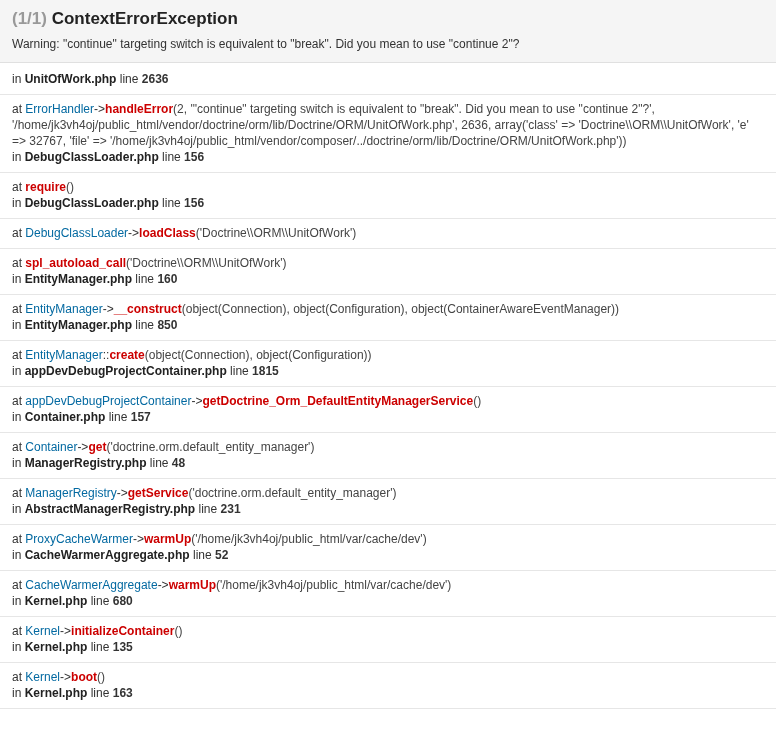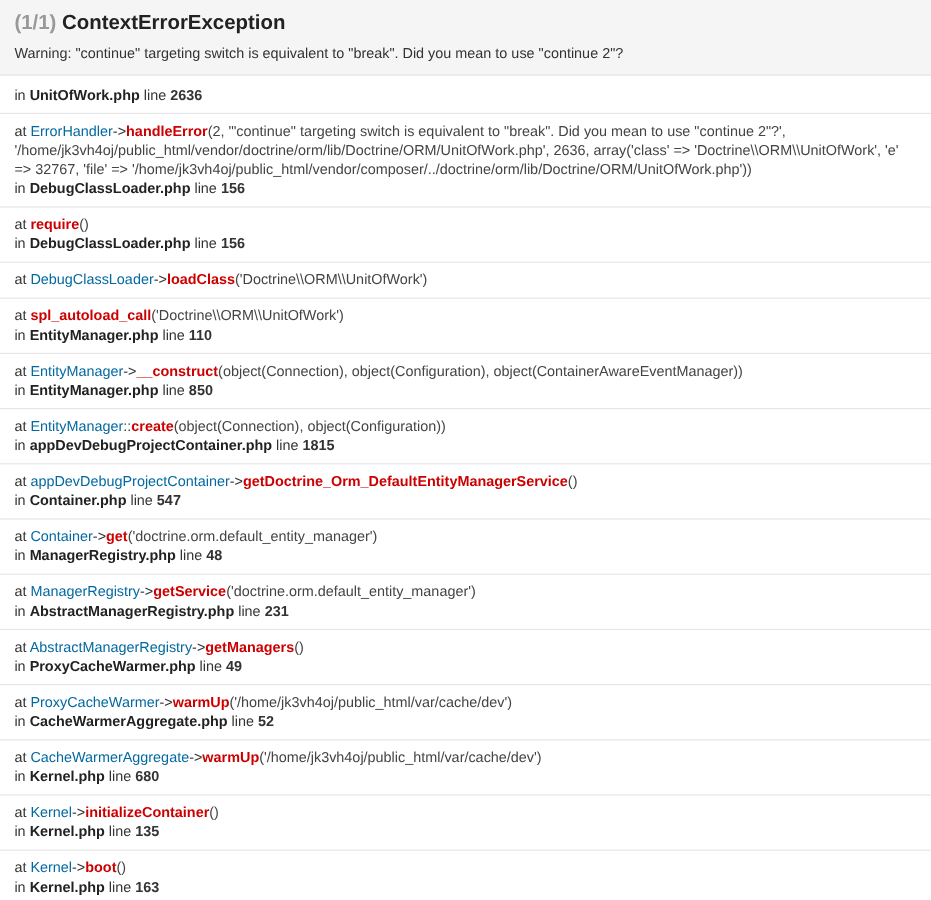--- a/index.html
+++ b/index.html
@@ -104,45 +104,41 @@
       </div>
       <div class="trace-row">
         <span class="line"><span class="kw">at </span><span class="fn">require</span><span class="args">()</span></span>
         <span class="line"><span class="kw">in </span><span class="file">DebugClassLoader.php</span><span class="kw"> line </span><span class="num">156</span></span>
       </div>
       <div class="trace-row">
         <span class="line"><span class="kw">at </span><span class="cls">DebugClassLoader</span><span class="kw">-&gt;</span><span class="fn">loadClass</span><span class="args">('Doctrine\\ORM\\UnitOfWork')</span></span>
       </div>
       <div class="trace-row">
         <span class="line"><span class="kw">at </span><span class="fn">spl_autoload_call</span><span class="args">('Doctrine\\ORM\\UnitOfWork')</span></span>
-        <span class="line"><span class="kw">in </span><span class="file">EntityManager.php</span><span class="kw"> line </span><span class="num">110</span></span>
+        <span class="line"><span class="kw">in </span><span class="file">EntityManager.php</span><span class="kw"> line </span><span class="num">160</span></span>
       </div>
       <div class="trace-row">
         <span class="line"><span class="kw">at </span><span class="cls">EntityManager</span><span class="kw">-&gt;</span><span class="fn">__construct</span><span class="args">(object(Connection), object(Configuration), object(ContainerAwareEventManager))</span></span>
         <span class="line"><span class="kw">in </span><span class="file">EntityManager.php</span><span class="kw"> line </span><span class="num">850</span></span>
       </div>
       <div class="trace-row">
         <span class="line"><span class="kw">at </span><span class="cls">EntityManager</span><span class="kw">::</span><span class="fn">create</span><span class="args">(object(Connection), object(Configuration))</span></span>
         <span class="line"><span class="kw">in </span><span class="file">appDevDebugProjectContainer.php</span><span class="kw"> line </span><span class="num">1815</span></span>
       </div>
       <div class="trace-row">
         <span class="line"><span class="kw">at </span><span class="cls">appDevDebugProjectContainer</span><span class="kw">-&gt;</span><span class="fn">getDoctrine_Orm_DefaultEntityManagerService</span><span class="args">()</span></span>
-        <span class="line"><span class="kw">in </span><span class="file">Container.php</span><span class="kw"> line </span><span class="num">547</span></span>
+        <span class="line"><span class="kw">in </span><span class="file">Container.php</span><span class="kw"> line </span><span class="num">157</span></span>
       </div>
       <div class="trace-row">
         <span class="line"><span class="kw">at </span><span class="cls">Container</span><span class="kw">-&gt;</span><span class="fn">get</span><span class="args">('doctrine.orm.default_entity_manager')</span></span>
         <span class="line"><span class="kw">in </span><span class="file">ManagerRegistry.php</span><span class="kw"> line </span><span class="num">48</span></span>
       </div>
       <div class="trace-row">
         <span class="line"><span class="kw">at </span><span class="cls">ManagerRegistry</span><span class="kw">-&gt;</span><span class="fn">getService</span><span class="args">('doctrine.orm.default_entity_manager')</span></span>
         <span class="line"><span class="kw">in </span><span class="file">AbstractManagerRegistry.php</span><span class="kw"> line </span><span class="num">231</span></span>
-      </div>
-      <div class="trace-row">
-        <span class="line"><span class="kw">at </span><span class="cls">AbstractManagerRegistry</span><span class="kw">-&gt;</span><span class="fn">getManagers</span><span class="args">()</span></span>
-        <span class="line"><span class="kw">in </span><span class="file">ProxyCacheWarmer.php</span><span class="kw"> line </span><span class="num">49</span></span>
       </div>
       <div class="trace-row">
         <span class="line"><span class="kw">at </span><span class="cls">ProxyCacheWarmer</span><span class="kw">-&gt;</span><span class="fn">warmUp</span><span class="args">('/home/jk3vh4oj/public_html/var/cache/dev')</span></span>
         <span class="line"><span class="kw">in </span><span class="file">CacheWarmerAggregate.php</span><span class="kw"> line </span><span class="num">52</span></span>
       </div>
       <div class="trace-row">
         <span class="line"><span class="kw">at </span><span class="cls">CacheWarmerAggregate</span><span class="kw">-&gt;</span><span class="fn">warmUp</span><span class="args">('/home/jk3vh4oj/public_html/var/cache/dev')</span></span>
         <span class="line"><span class="kw">in </span><span class="file">Kernel.php</span><span class="kw"> line </span><span class="num">680</span></span>
       </div>
       <div class="trace-row">

